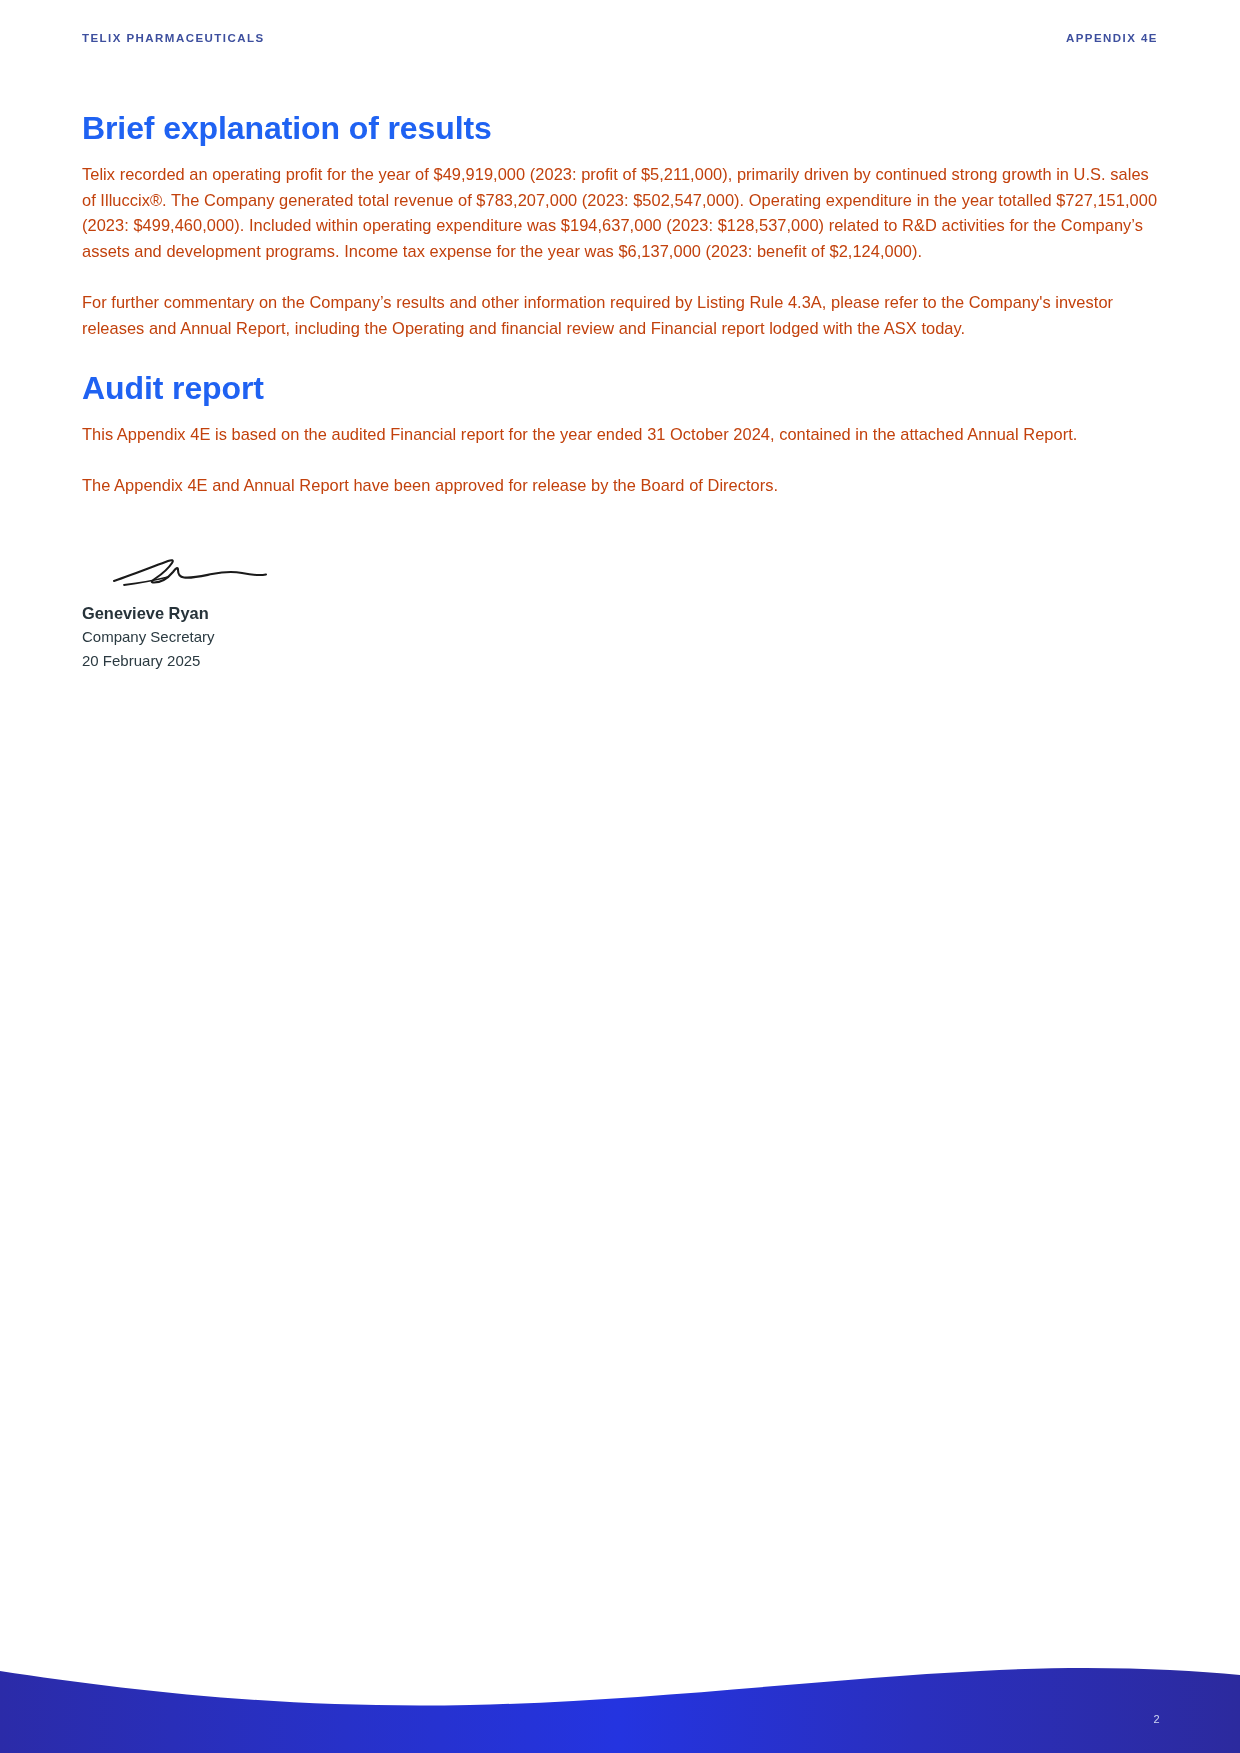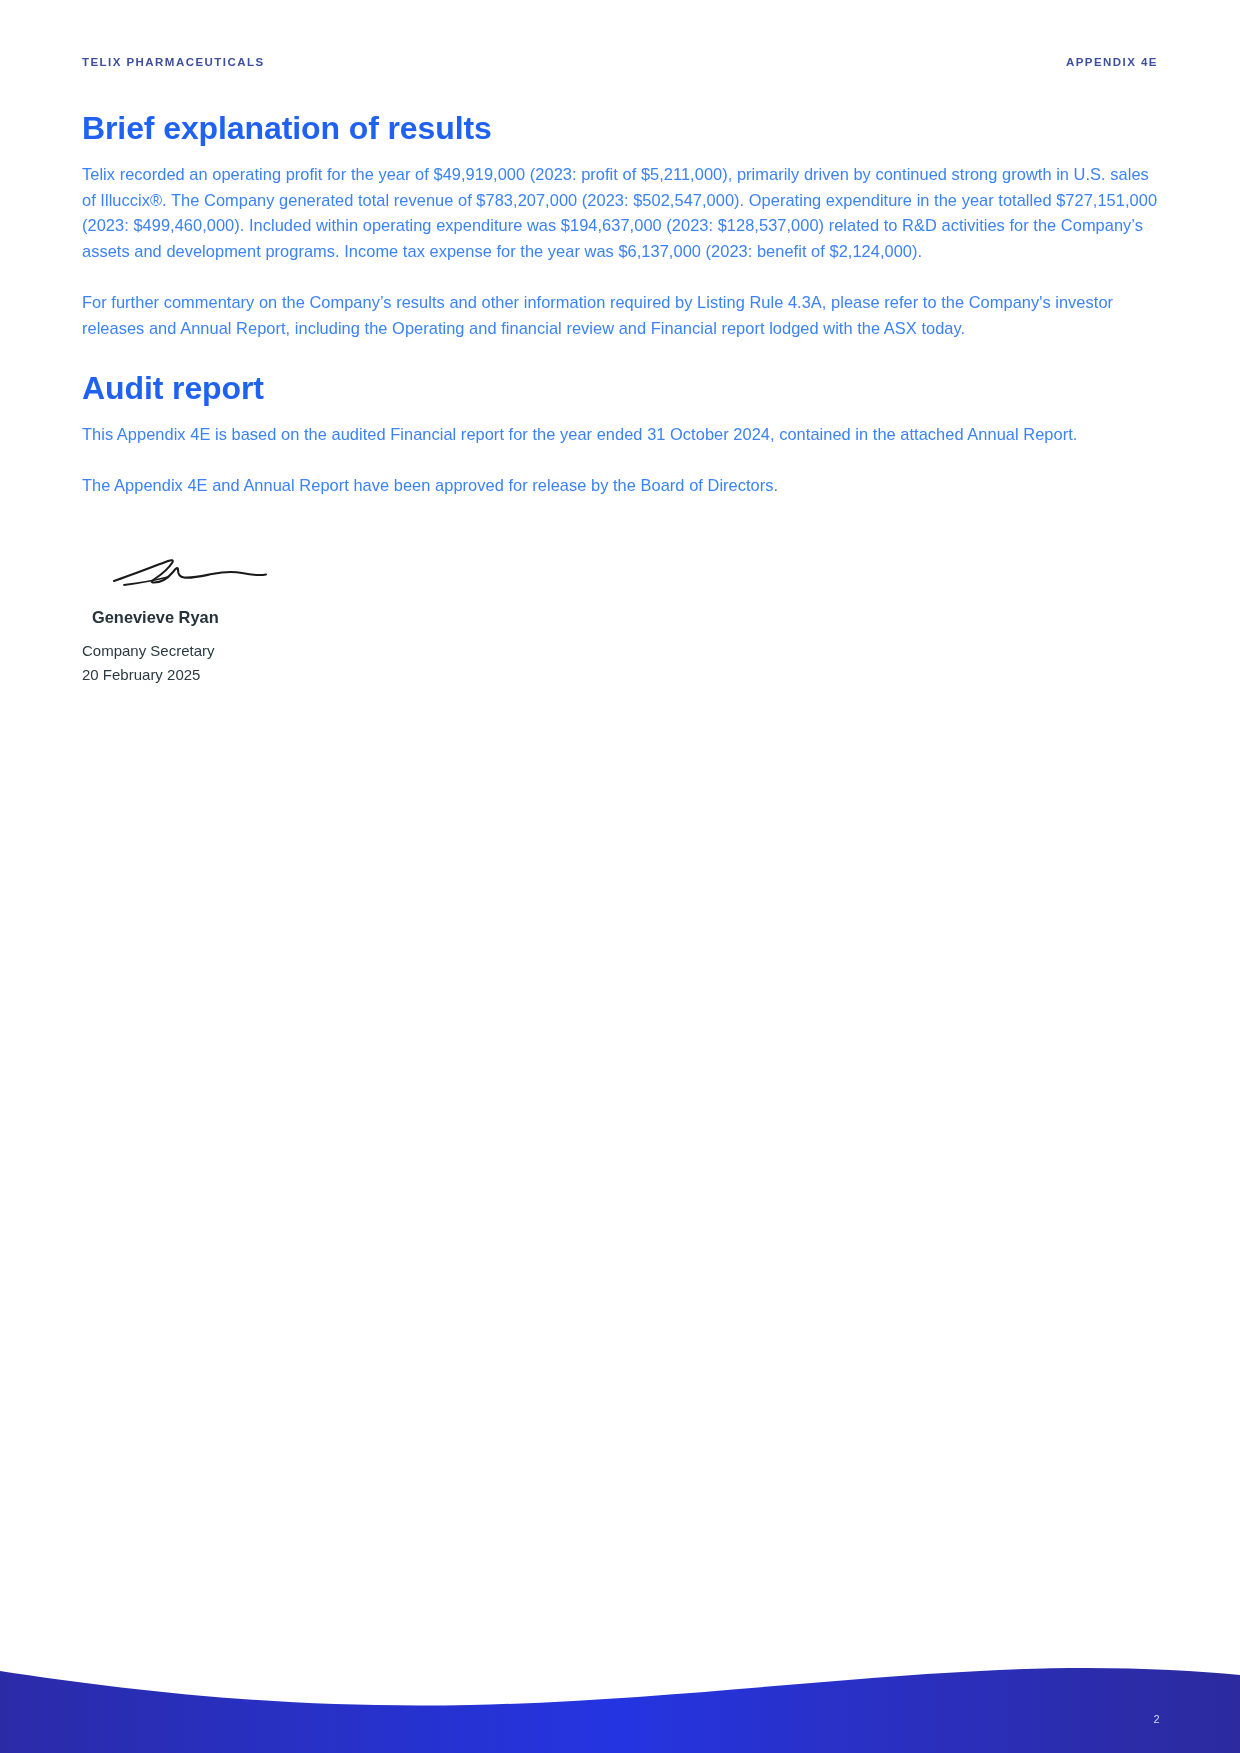--- a/index.html
+++ b/index.html
@@ -21,21 +21,21 @@
   .page {
     position: relative;
     width: 1240px;
     height: 1753px;
     box-sizing: border-box;
   }
 
   
   .running-header {
     position: absolute;
-    top: 56px;
+    top: 32px;
     left: 82px;
     right: 82px;
     display: flex;
     justify-content: space-between;
     align-items: baseline;
   }
   .running-header .hdr-text {
     font-size: 11.5px;
     letter-spacing: 1.45px;
     font-weight: 600;
@@ -60,21 +60,21 @@
     margin: 0 0 14px 0;
     letter-spacing: -0.1px;
   }
   h2.section-heading.spaced-top {
   }
 
   p.body-par {
     font-size: 16.4px;
     line-height: 25.6px;
     margin: 0 0 26px 0;
-    color: #3b82f6;
+    color: #c2410c;
     max-width: 1078px;
     letter-spacing: 0.05px;
   }
   p.body-par.tight {
     margin-bottom: 0;
   }
 
   
   .sig-block {
     margin-top: 48px;
@@ -84,21 +84,21 @@
     height: 48px;
     margin-left: 28px;
     margin-bottom: 6px;
     display: block;
   }
   .sig-name {
     font-size: 16.4px;
     line-height: 24px;
     font-weight: bold;
     color: #27333a;
-    margin: 10px;
+    margin: 0;
   }
   .sig-role, .sig-date {
     font-size: 15px;
     line-height: 24px;
     color: #2b3a41;
     margin: 0;
   }
 
   
   .footer-wave {

